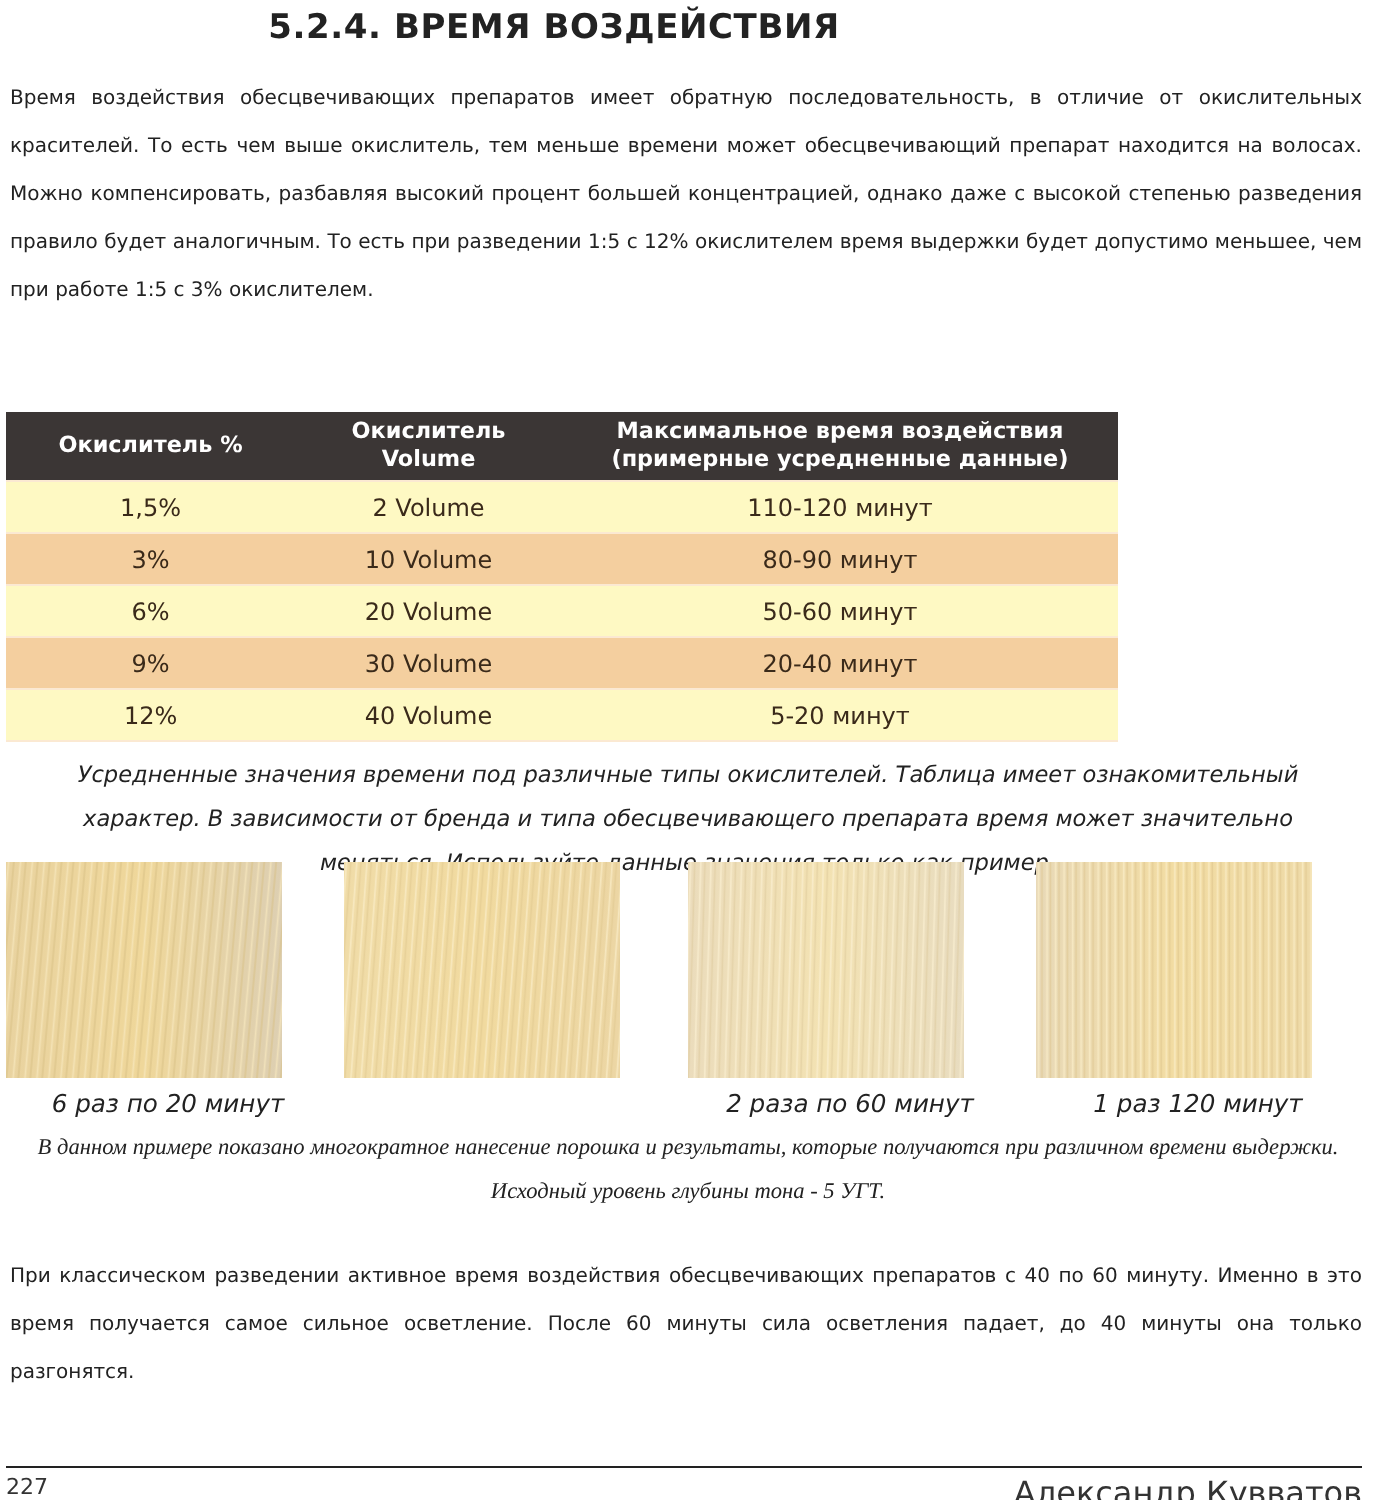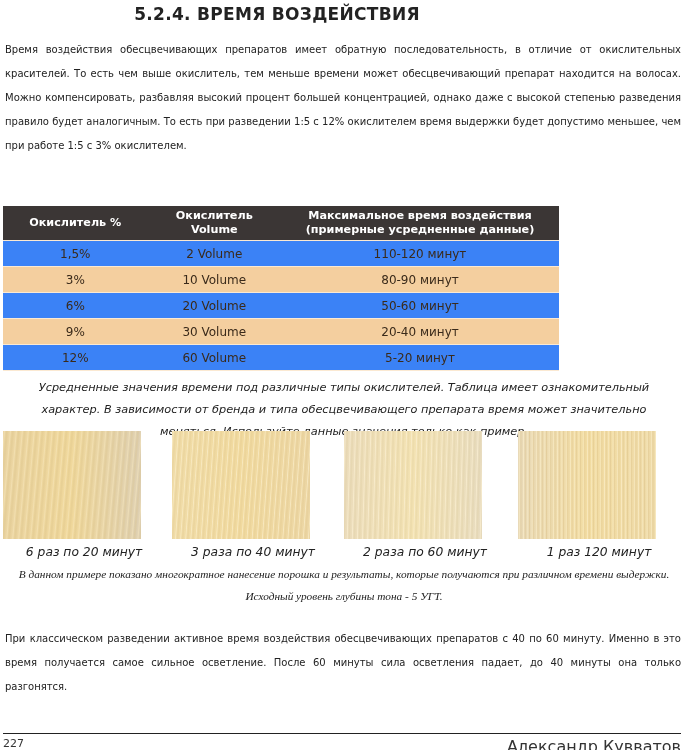--- a/index.html
+++ b/index.html
@@ -4,21 +4,21 @@
 <style>
   html, body { margin: 0; padding: 0; background: #ffffff; }
   body { width: 687px; height: 750px; position: relative; overflow: hidden; color: #1d1d1b; font-family: "DejaVu Sans", sans-serif; }
   .title { position: absolute; top: 4px; left: 0; width: 554px; text-align: center; font-size: 17px; font-weight: bold; letter-spacing: 0.3px; color: #222; }
   .para { position: absolute; left: 5px; width: 676px; font-size: 10px; line-height: 24px; text-align: justify; text-align-last: left; color: #222; }
   .para1 { top: 38px; }
   .para2 { top: 627px; }
   table.tbl { position: absolute; left: 3px; top: 206px; width: 556px; border-collapse: collapse; font-size: 12px; }
   .tbl th { background: #3b3635; color: #fff; font-weight: bold; font-size: 11.2px; height: 34px; padding: 0 4px; text-align: center; line-height: 14px; }
   .tbl td { height: 25px; text-align: center; color: #3a2a1a; font-size: 12px; padding: 0; }
-  .tbl tr.odd td { background: #3b82f6; }
+  .tbl tr.odd td { background: #fef9c3; }
   .tbl tr.even td { background: #f4cf9f; }
   .tbl tr { border-bottom: 1px solid #fbe9d2; }
   .note { position: absolute; left: 0; width: 687px; text-align: center; font-style: italic; font-size: 11.3px; line-height: 22px; color: #222; }
   .note1 { top: 377px; }
   .note2 { top: 563px; font-family: Liberation Serif, serif; }
   .swatch { position: absolute; top: 431px; height: 108px; width: 138px; }
   .swatch .lbl { position: absolute; top: 114px; left: -10px; width: 182px; text-align: center; font-style: italic; font-size: 12.3px; color: #222; }
   .hair { width: 100%; height: 100%; }
   .rule { position: absolute; left: 3px; width: 678px; top: 733px; height: 1px; background: #222; }
   .pnum { position: absolute; left: 3px; top: 737px; font-size: 11px; color: #333; }
@@ -55,21 +55,21 @@
       <td>20 Volume</td>
       <td>50-60 минут</td>
     </tr>
     <tr class="even">
       <td>9%</td>
       <td>30 Volume</td>
       <td>20-40 минут</td>
     </tr>
     <tr class="odd">
       <td>12%</td>
-      <td>60 Volume</td>
+      <td>40 Volume</td>
       <td>5-20 минут</td>
     </tr>
   </tbody>
 </table>
 
 <div class="note note1" style="left:14px;width:660px;">Усредненные значения времени под различные типы окислителей. Таблица имеет ознакомительный характер. В зависимости от бренда и типа обесцвечивающего препарата время может значительно меняться. Используйте данные значения только как пример.</div>
 
 <div class="swatch" style="left:3px;">
   <svg class="hair" viewBox="0 0 162 108" preserveAspectRatio="none">
     <defs>
@@ -99,21 +99,20 @@
           <stop offset="1" stop-color="#ecd6a4"></stop>
       </linearGradient>
       <pattern id="s2" width="6" height="108" patternUnits="userSpaceOnUse" patternTransform="skewX(-5)">
         <rect x="1" width="1" height="108" fill="#fbefcb" opacity="0.7"></rect>
         <rect x="3.5" width="1" height="108" fill="#dcc38a" opacity="0.45"></rect>
       </pattern>
     </defs>
     <rect width="162" height="108" fill="url(#g2)"></rect>
     <rect width="162" height="108" fill="url(#s2)"></rect>
   </svg>
-  <div class="lbl">3 раза по 40 минут</div>
 </div>
 
 <div class="swatch" style="left:344px;">
   <svg class="hair" viewBox="0 0 162 108" preserveAspectRatio="none">
     <defs>
       <linearGradient id="g3" x1="0" x2="1" y1="0" y2="0">
         <stop offset="0" stop-color="#ebdcbc"></stop>
           <stop offset="0.5" stop-color="#f3e2b2"></stop>
           <stop offset="1" stop-color="#e8dcc0"></stop>
       </linearGradient>

